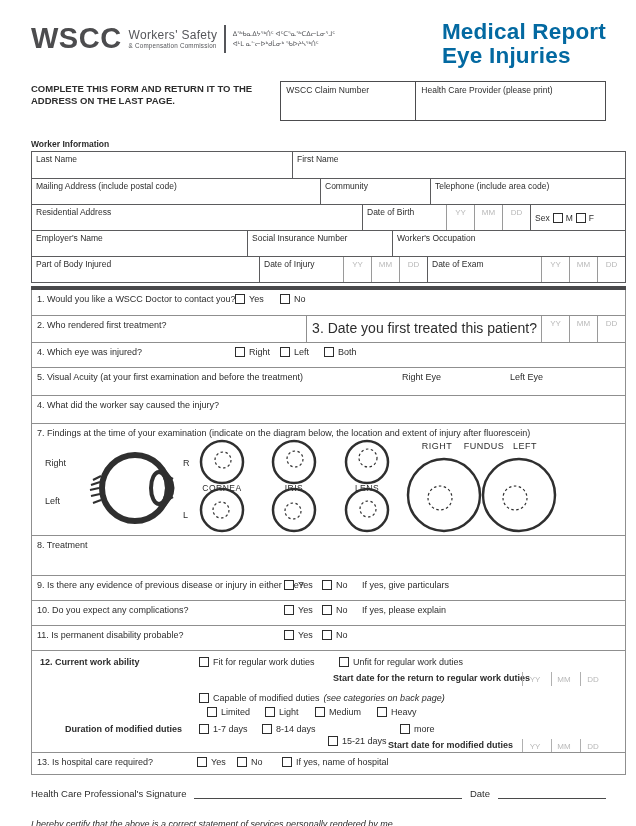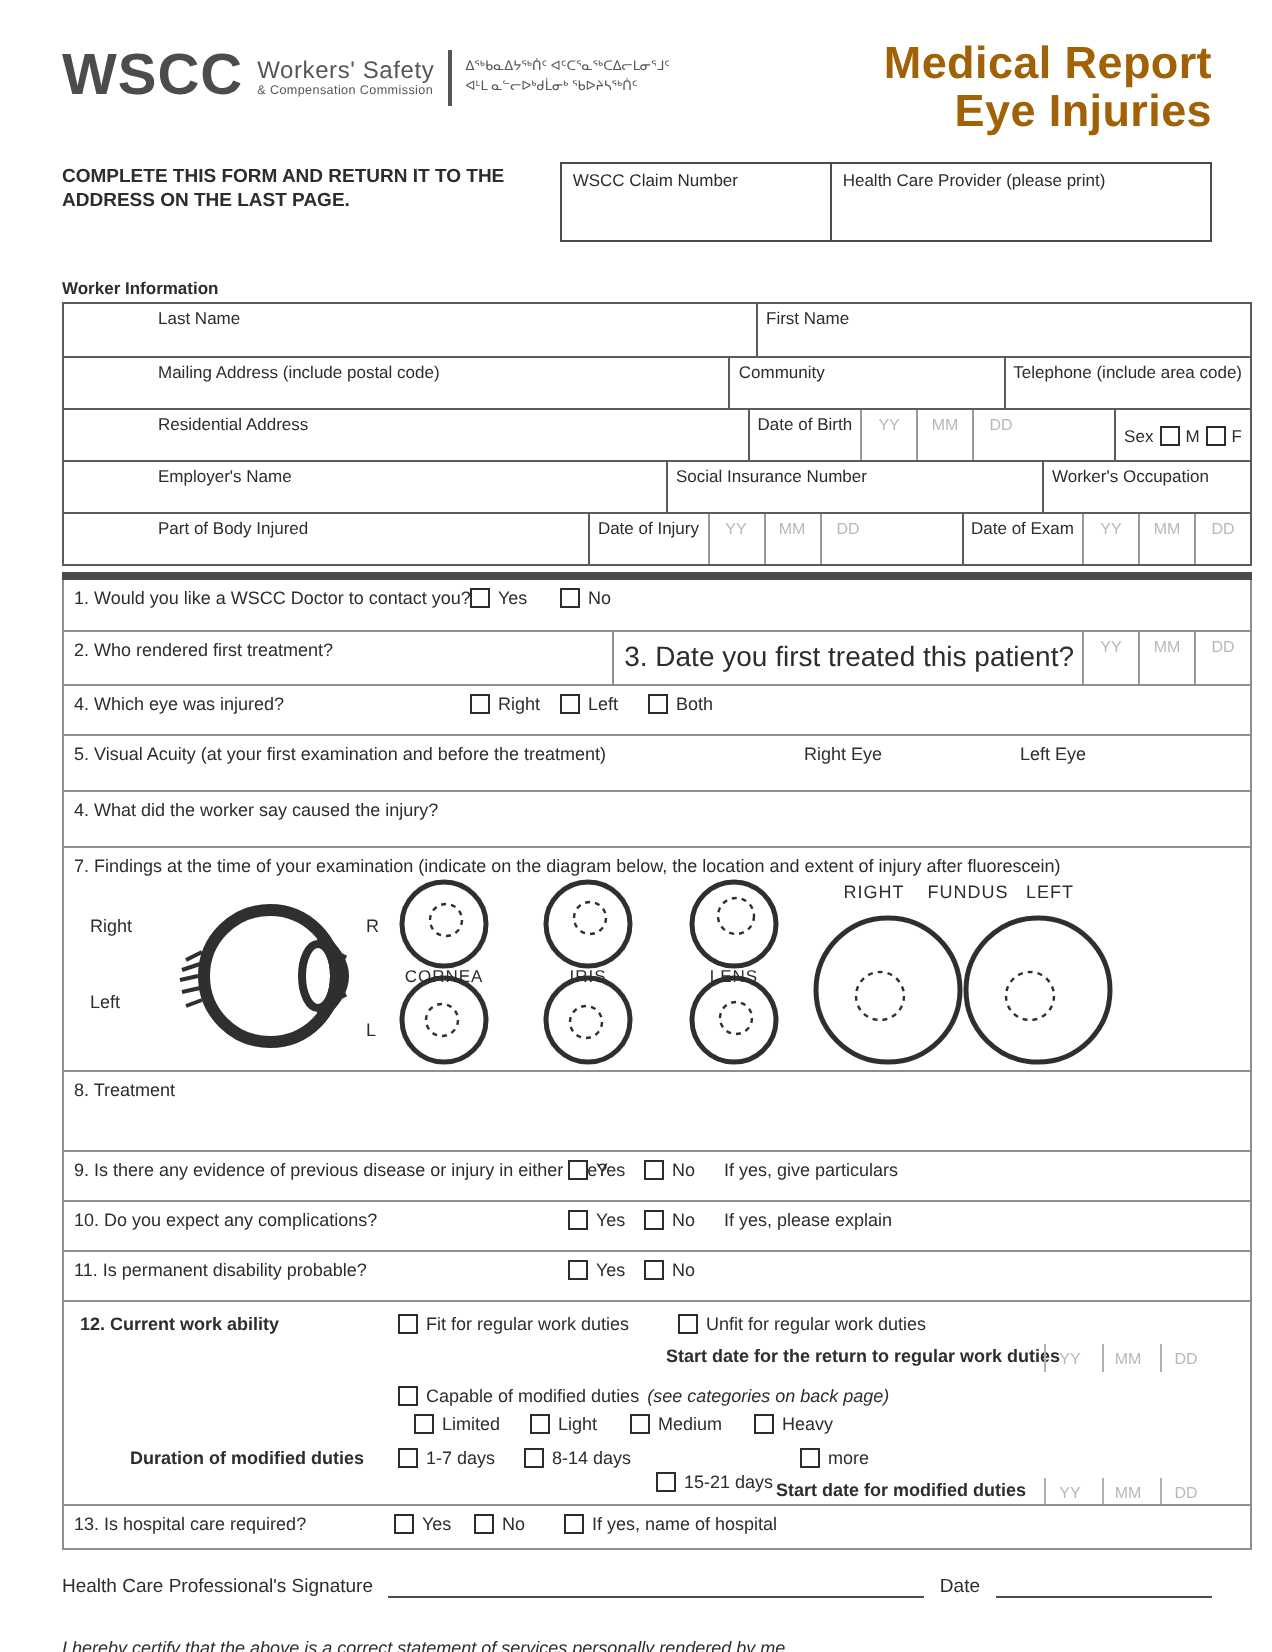--- a/index.html
+++ b/index.html
@@ -10,37 +10,37 @@
   
   .hdr { display:flex; justify-content:space-between; align-items:flex-start; height:56px; }
   .logo { display:flex; align-items:center; gap:7px; margin-top:4px; }
   .wscc { font-size:29px; font-weight:bold; color:#4c4c4e; letter-spacing:0.5px; line-height:1; }
   .orgname { display:flex; flex-direction:column; justify-content:center; }
   .orgname .l1 { font-size:12px; color:#55565a; letter-spacing:0.3px; }
   .orgname .l2 { font-size:6.3px; color:#55565a; letter-spacing:0.2px; }
   .vdiv { width:1.5px; height:28px; background:#55565a; }
   .syl { display:flex; flex-direction:column; justify-content:center; }
   .syl span { font-size:6.5px; color:#55565a; line-height:1.5; }
-  .title { text-align:right; font-weight:bold; font-size:22.5px; line-height:1.08; color:#a16207; letter-spacing:0.2px; }
+  .title { font-weight:bold; font-size:22.5px; line-height:1.08; color:#0369a1; letter-spacing:0.2px; }
 
   
   .instr-row { display:flex; justify-content:space-between; margin-top:5px; }
   .instr { width:255px; font-weight:bold; font-size:9.5px; line-height:1.3; padding-top:2px; }
   .claim-wrap { width:333px; height:40px; border:1.5px solid #4c4c4e; display:flex; }
   .claim-cell { padding:3px 5px; font-size:8.5px; }
   .claim-cell.c1 { width:135px; border-right:1px solid #4c4c4e; }
   .claim-cell.c2 { flex:1; }
 
   .winfo-label { font-weight:bold; font-size:8.5px; margin-top:18px; margin-bottom:2px; }
 
   
   .wtable { width:595px; border:1.5px solid #5b5b5d; }
   .wrow { display:flex; height:26px; border-top:1px solid #5b5b5d; }
   .wrow:first-child { border-top:none; }
-  .wcell { position:relative; display:flex; align-items:flex-start; border-left:1px solid #5b5b5d;margin-left:43px; }
+  .wcell { position:relative; display:flex; align-items:flex-start; border-left:1px solid #5b5b5d; }
   .wcell:first-child { border-left:none; }
   .lbl { font-size:8.5px; padding:2px 4px; white-space:nowrap; }
   .dgroup { margin-left:auto; display:flex; height:100%; }
   .dcell { width:28px; border-left:1px solid #9a9a9a; color:#b8b8b8; font-size:8px;
     display:flex; justify-content:center; padding-top:3px; }
   .sexcell { align-items:center; gap:3px; padding:0 4px; font-size:8.5px; }
   .cb { width:10px; height:10px; border:1.3px solid #2d2d2d; background:#fff; display:inline-block; flex:none; }
 
   
   .thickbar { height:4px; background:#4a4a4c; margin-top:3px; width:595px; }

